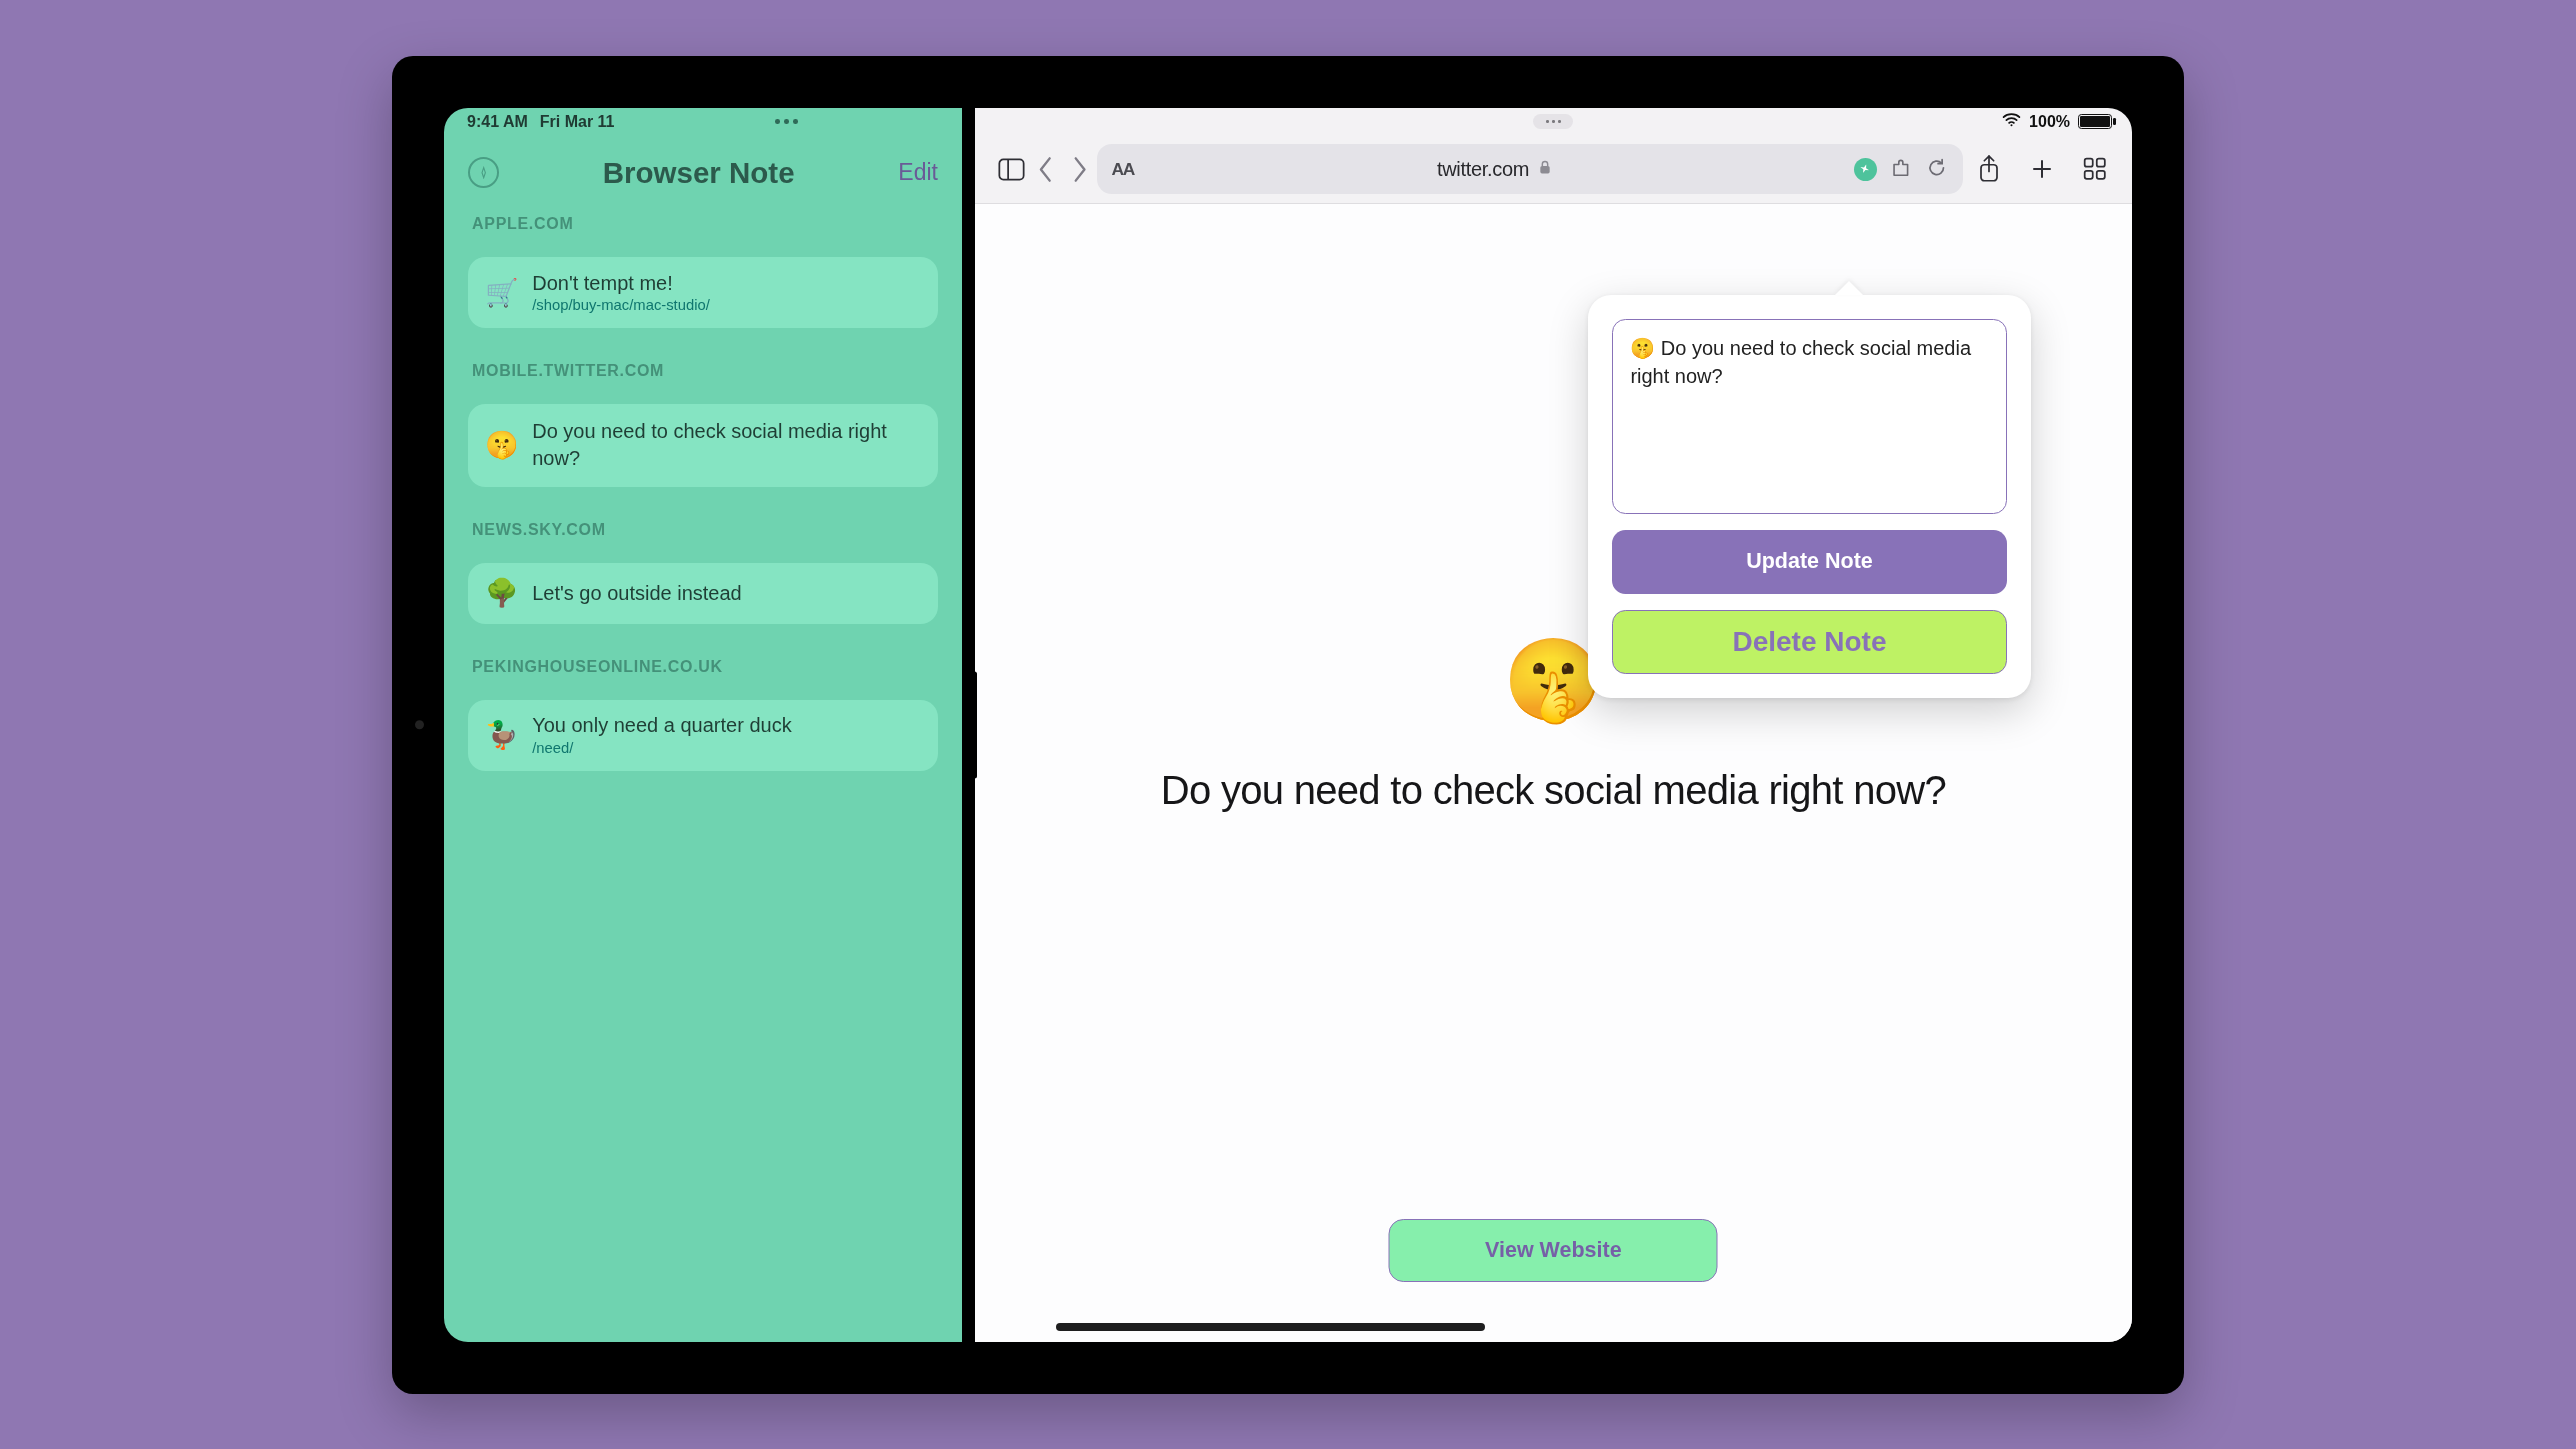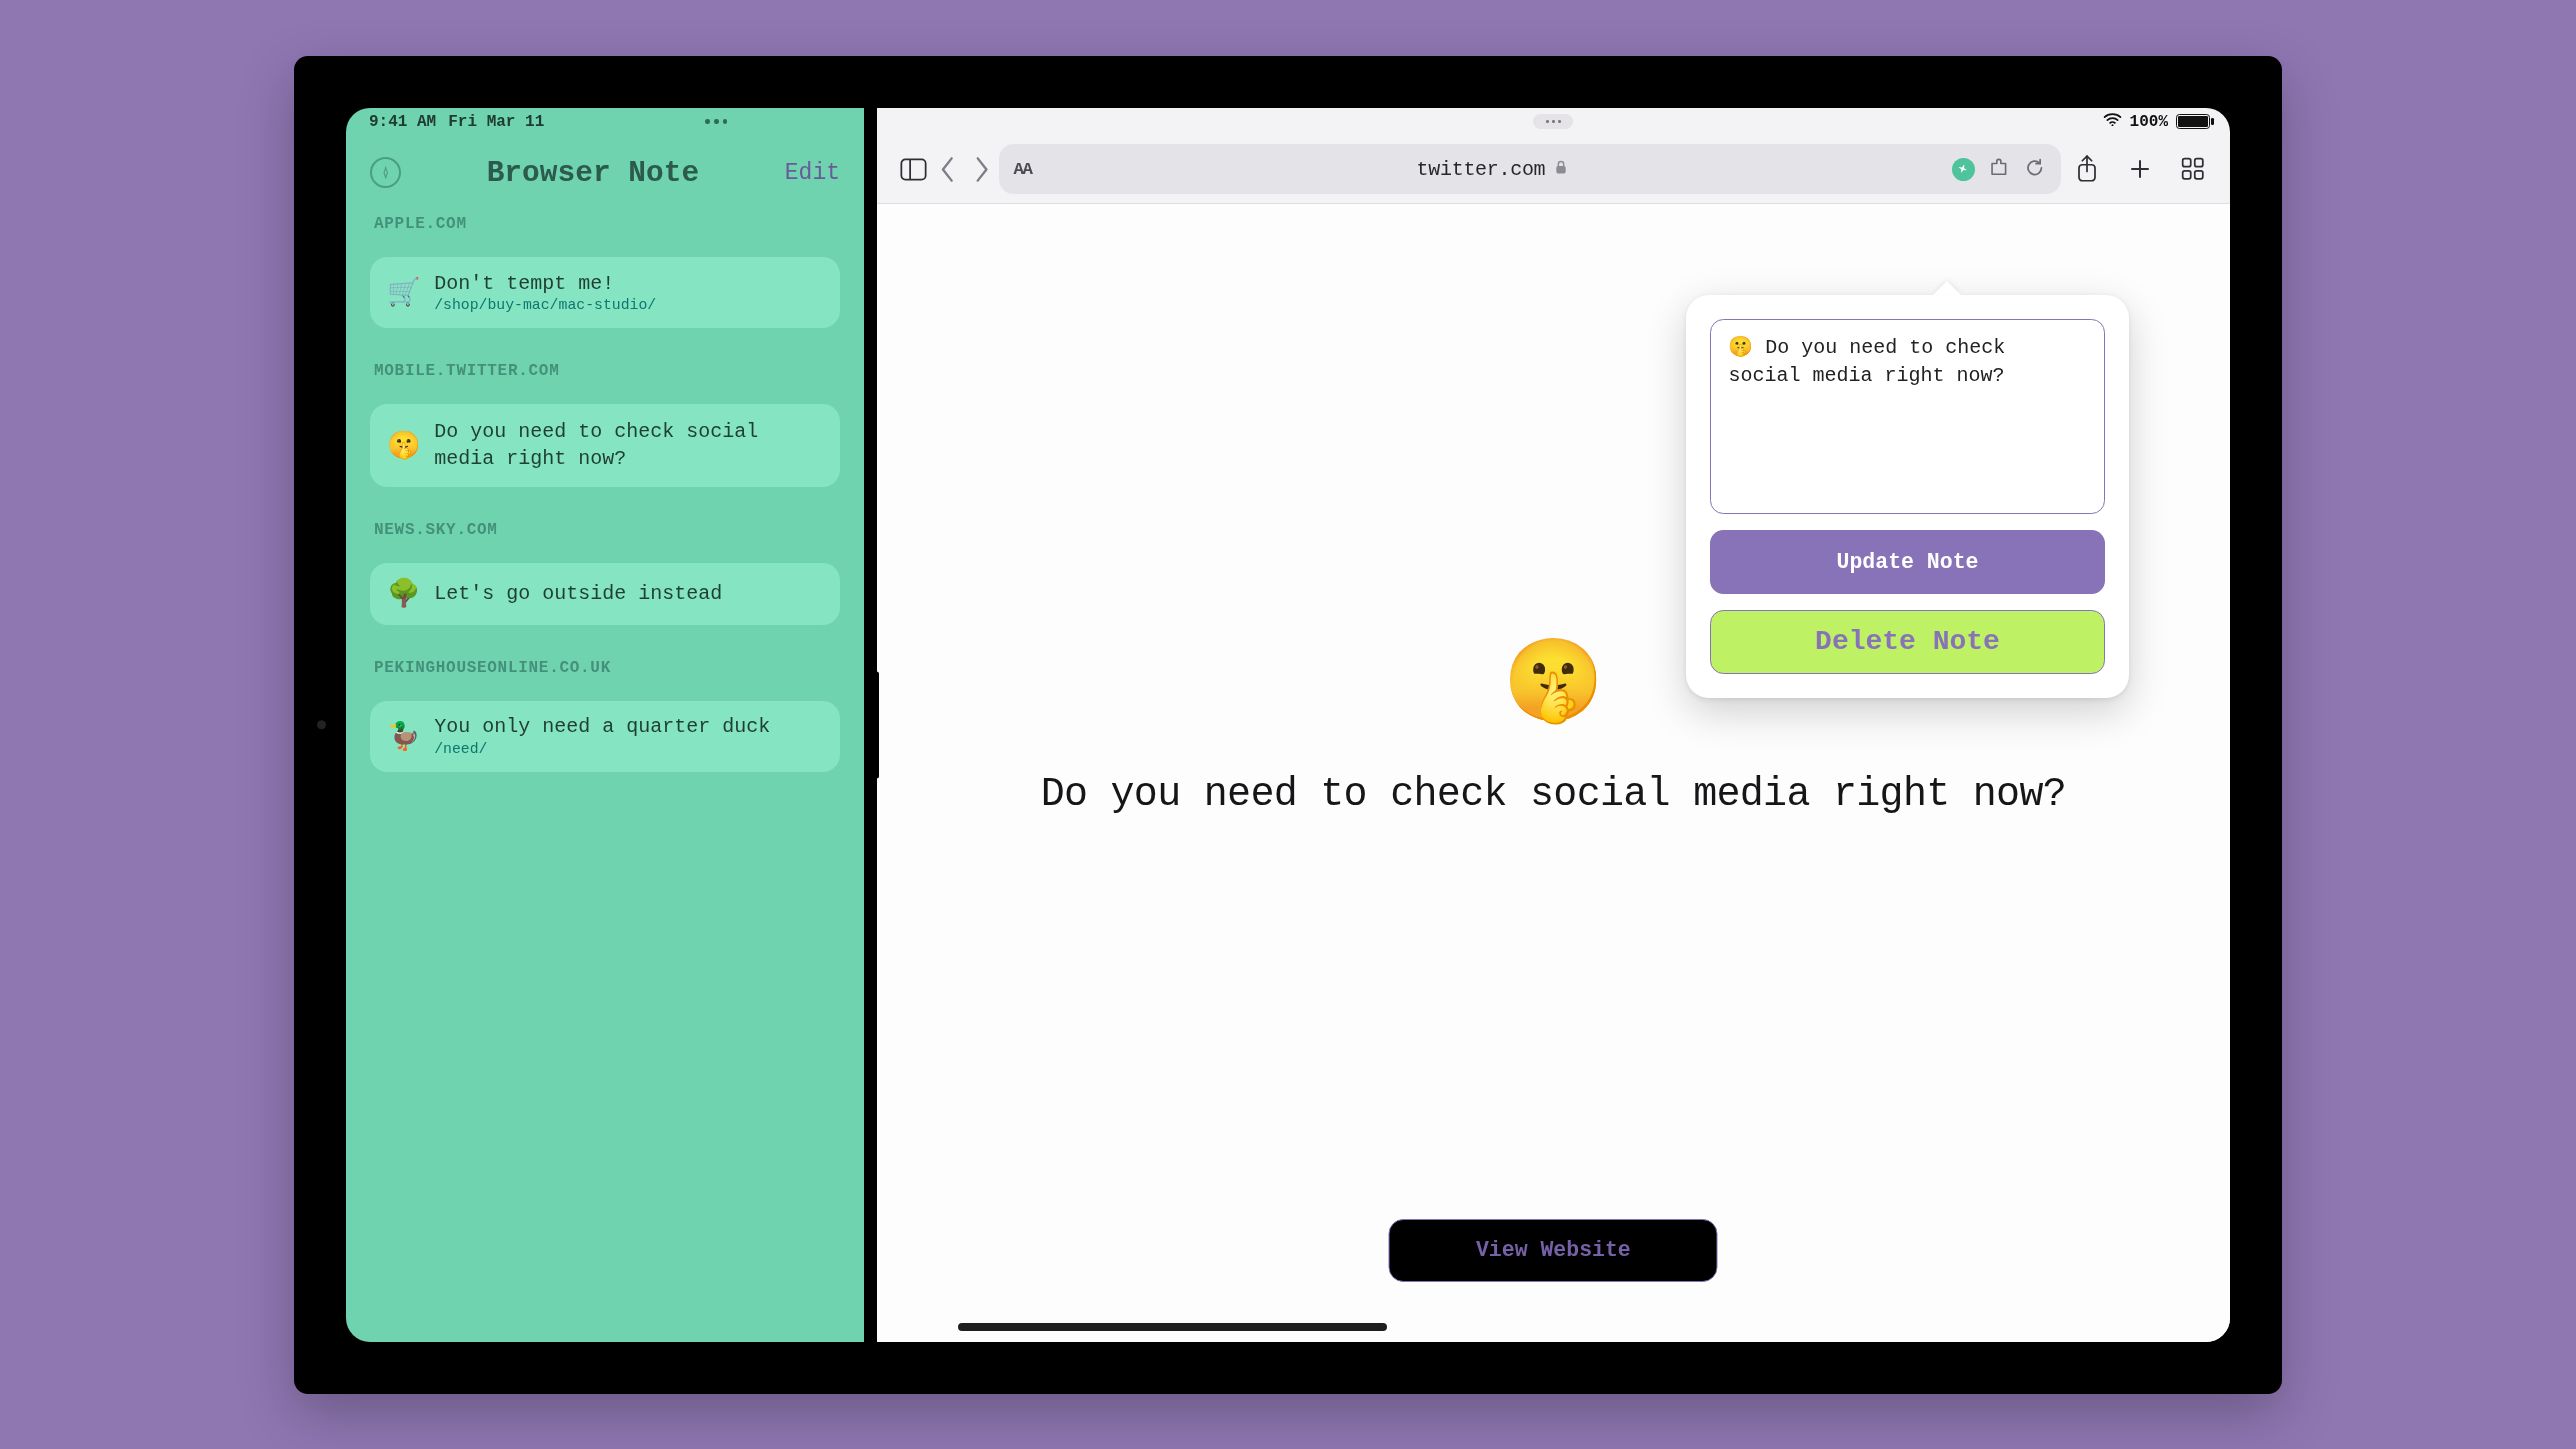--- a/index.html
+++ b/index.html
@@ -5,28 +5,27 @@
   * { box-sizing: border-box; margin: 0; padding: 0; }
   html, body { width: 2576px; height: 1449px; }
   body {
     background: #8f77b2;
     font-family: -apple-system, "Helvetica Neue", Arial, sans-serif;
     display: flex;
     align-items: center;
     justify-content: center;
   }
   .ipad {
-    width: 1988px;
+    width: 1792px;
     height: 1338px;
     background: #000;
-    border-radius: 14px;
+    border-radius: 21px;
     padding: 52px;
     position: relative;
     box-shadow: 0 20px 54px rgba(0,0,0,0.25);
-    font-family: Liberation Mono, monospace;
   }
   .camera {
     position: absolute;
     left: 23px;
     top: 50%;
     transform: translateY(-50%);
     width: 9.4px;
     height: 9.4px;
     border-radius: 50%;
     background: #222;
@@ -175,21 +174,21 @@
   }
   .view-btn {
     position:absolute;
     bottom:60px;
     left:50%;
     transform:translateX(-50%);
     width:329px;
     height:63px;
     border:1.7px solid #8872b8;
     border-radius:14.8px;
-    background:#000000;
+    background:#86efac;
     color:#7660a7;
     font-size:21.5px;
     font-weight:600;
     display:flex; align-items:center; justify-content:center;
   }
   .home-ind {
     position:absolute; bottom:10.7px;
     left:81px;
     width:429px; height:8px; border-radius:5.4px;
     background:#1e1e1f;

